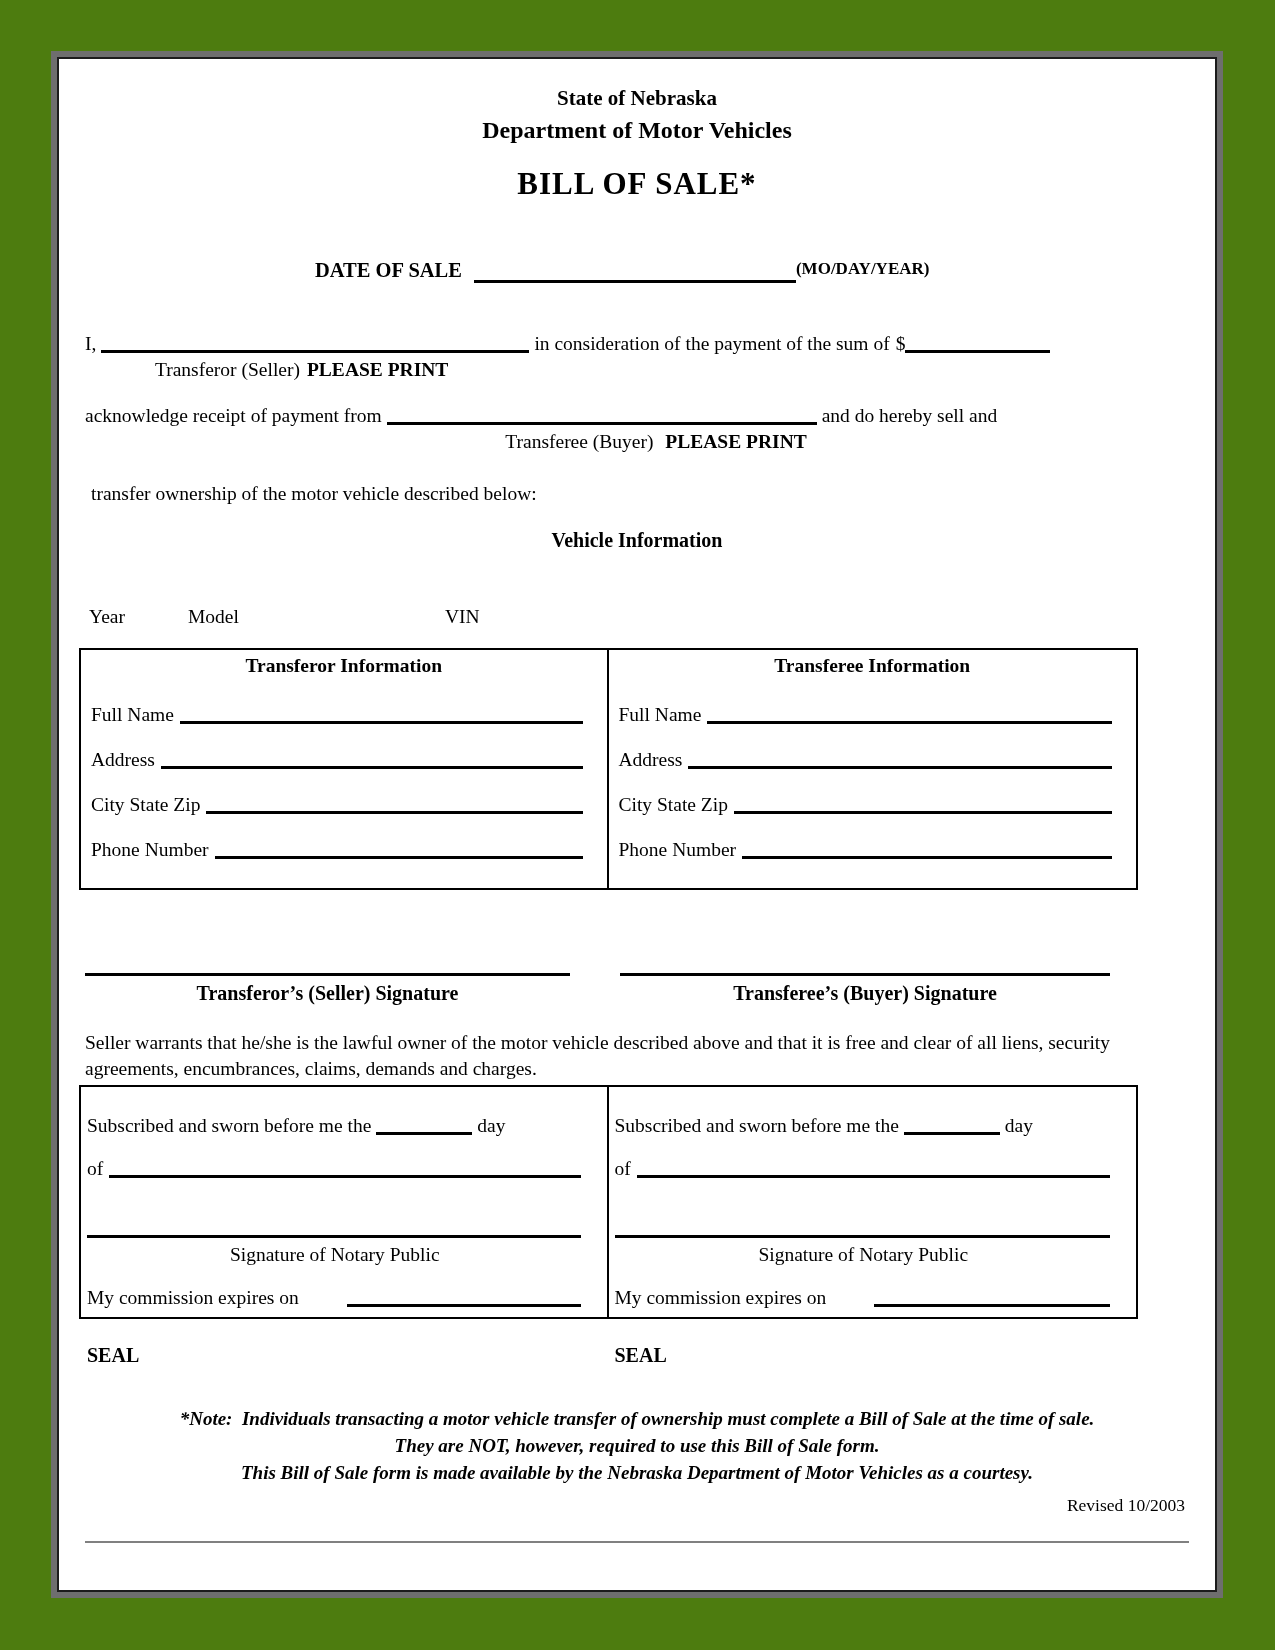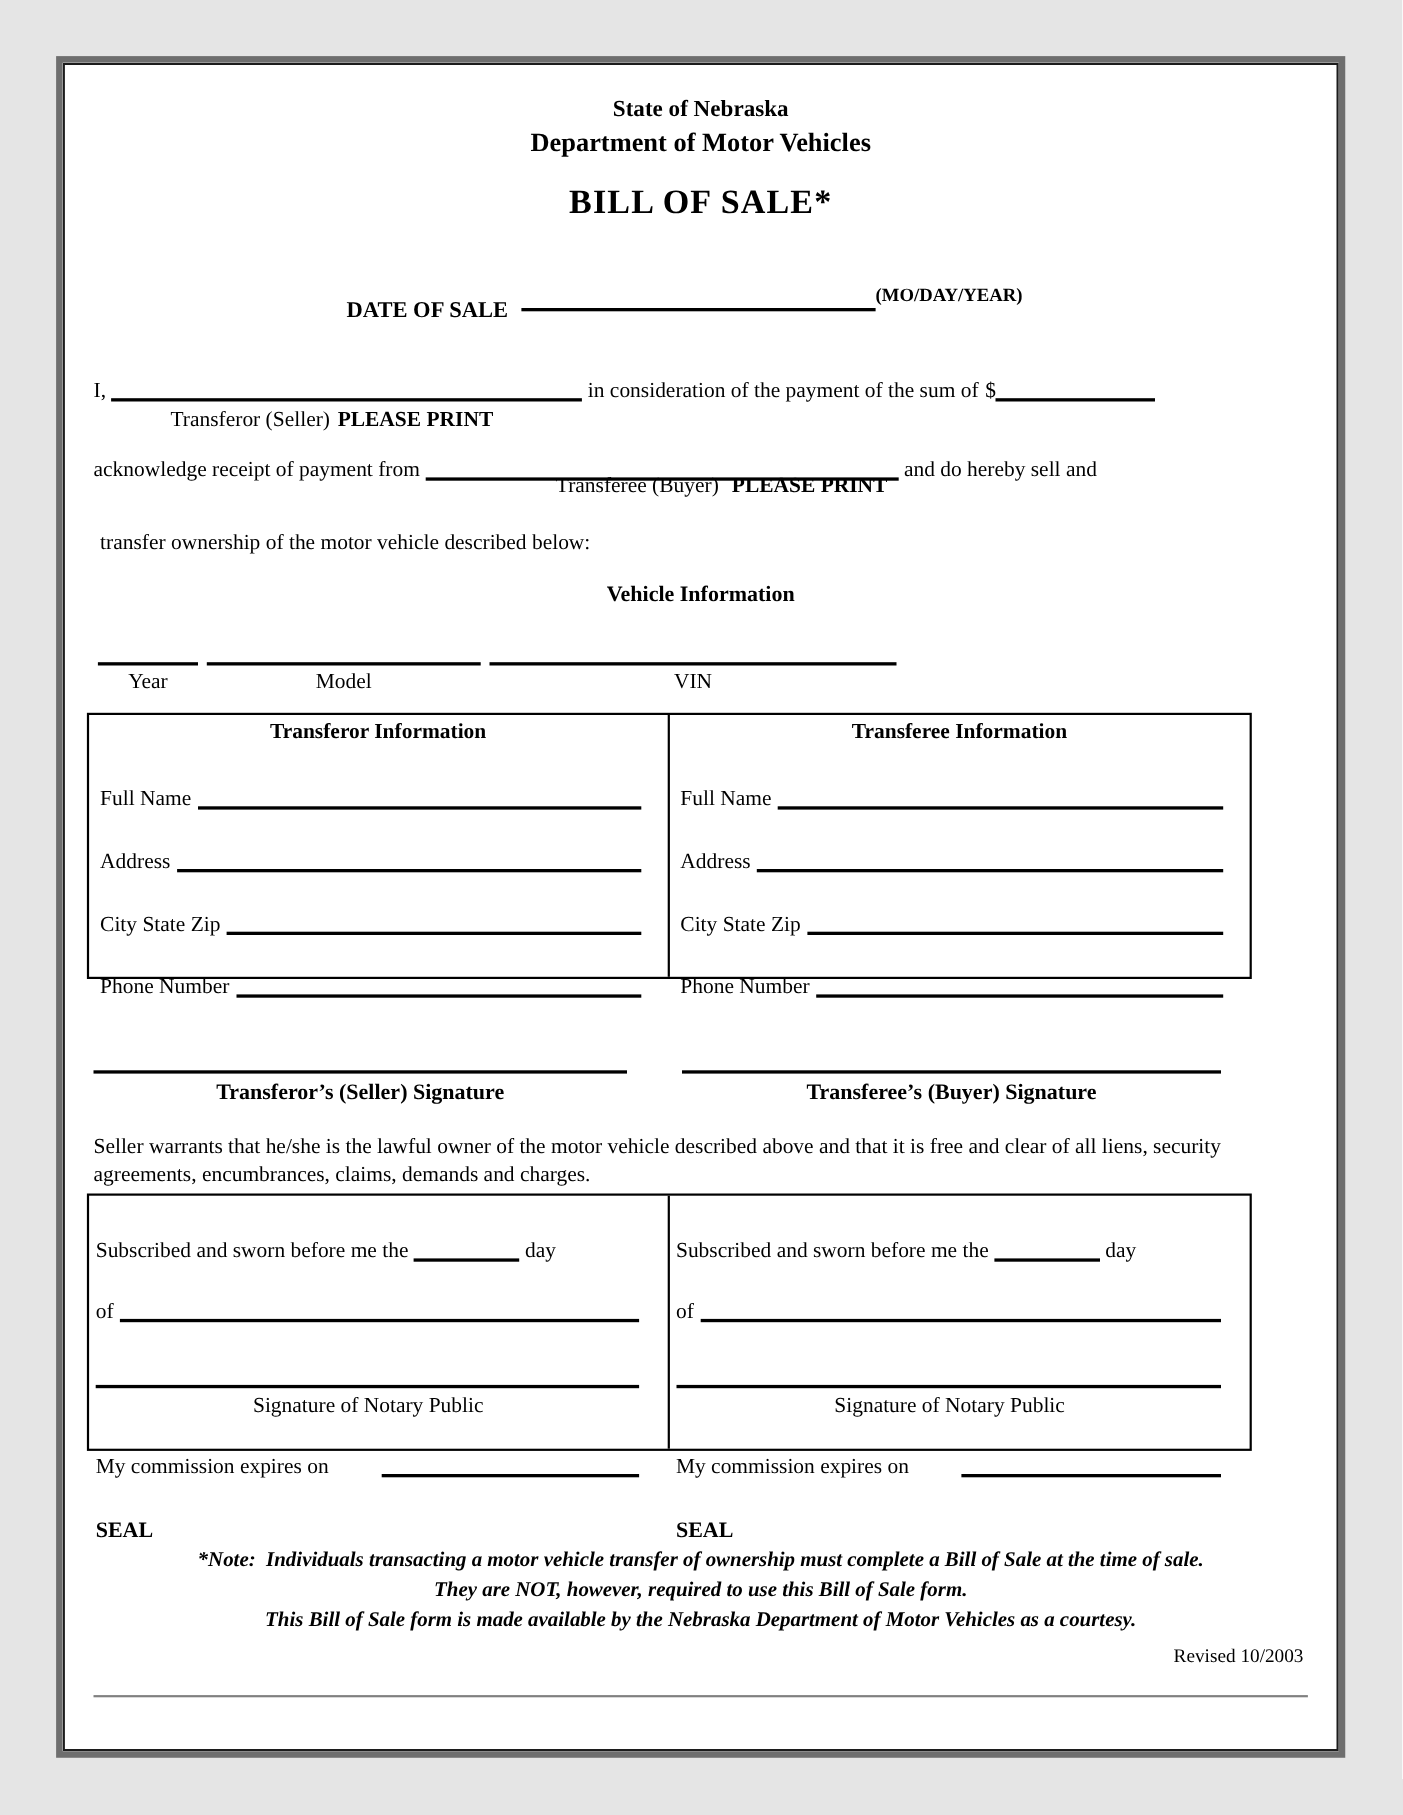--- a/index.html
+++ b/index.html
@@ -1,21 +1,21 @@
 <!DOCTYPE html>
 <html><head>
 <meta charset="utf-8">
 <style>
   html,body{margin:0;padding:0;background:#ffffff;}
-  .page{position:relative;width:1275px;height:1650px;background:#e5e5e5;overflow:hidden;
+  .page{position:relative;width:1275px;height:1650px;background:#4d7c0f;overflow:hidden;
         font-family:"Liberation Serif","DejaVu Serif",serif;color:#000;}
   .frame{position:absolute;left:51px;top:51px;width:1172px;height:1547px;box-sizing:border-box;
          border:6px solid #6e6e6e;box-shadow:inset 0 0 0 2px #1c1c1c;background:#fff;}
   .abs{position:absolute;}
-  .t{white-space:pre;margin-top:12px;}
+  .t{white-space:pre;}
   .b{font-weight:bold;}
   .row{display:flex;align-items:flex-end;}
   .bfix{display:inline-block;border-bottom:3px solid #000;height:1px;margin:0 5px 4px 5px;}
   .bfill{flex:1;border-bottom:3px solid #000;margin:0 2px 4px 6px;}
   
   .hdr{top:28px;left:0;right:0;text-align:center;}
   .hdr-state{font-size:21px;font-weight:bold;line-height:26px;}
   .hdr-dept{font-size:24px;font-weight:bold;line-height:30px;margin-top:4px;}
   .hdr-title{font-size:31px;font-weight:bold;line-height:38px;margin-top:20px;letter-spacing:1px;}
   
@@ -26,21 +26,21 @@
   
   .fs{font-size:19.5px;line-height:26px;}
   .intro1{top:274px;left:28px;right:28px;}
   .cap1{top:300px;left:98px;}
   .ack{top:346px;left:28px;right:28px;}
   .cap2{top:372px;left:28px;right:28px;text-align:center;padding-left:38px;}
   .transfer{top:424px;left:34px;}
   
   .vhead{top:470px;left:0;right:0;text-align:center;font-size:20px;font-weight:bold;line-height:26px;}
   .vrow{top:545px;left:32px;display:flex;}
-  .vcol{display:flex;flex-direction:column;}
+  .vcol{display:flex;flex-direction:row;}
   .vline{height:0;border-bottom:3px solid #000;}
   .vlabel{text-align:center;font-size:19.5px;line-height:24px;margin-top:3px;}
   
   .ptable{top:591px;left:22px;width:1059px;height:242px;box-sizing:border-box;border:2.5px solid #000;display:flex;}
   .pcell{width:50%;box-sizing:border-box;}
   .pcell.first{border-right:2px solid #000;}
   .phead{text-align:center;font-size:19.5px;font-weight:bold;line-height:24px;margin-top:4px;}
   .frow{display:flex;align-items:flex-end;margin:19px 22px 0 10px;font-size:19.5px;line-height:26px;}
   .frow.r1{margin-top:24px;}
   

